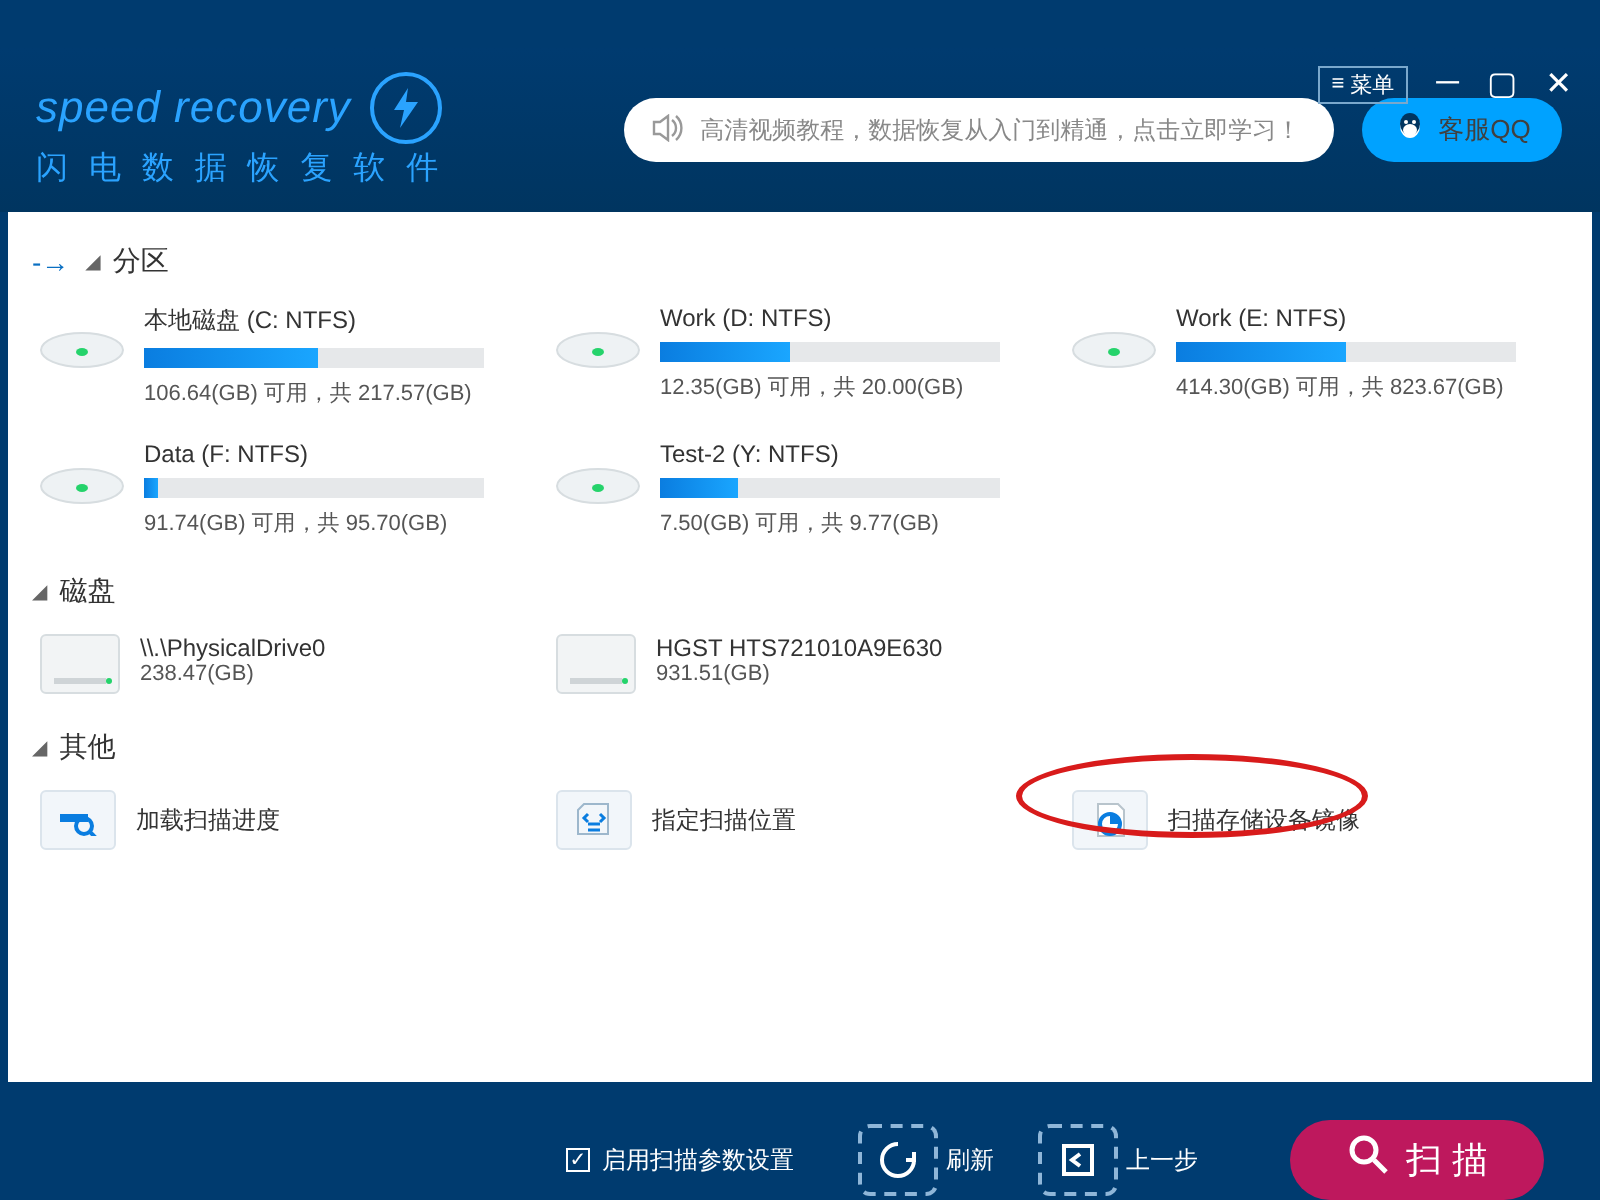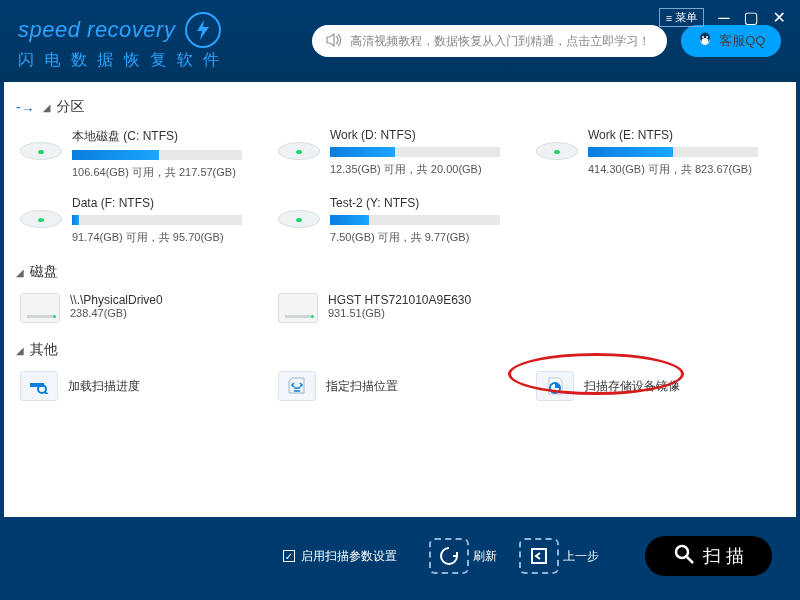--- a/index.html
+++ b/index.html
@@ -1,19 +1,19 @@
 <!DOCTYPE html>
 <html><head>
 <meta charset="utf-8">
 <style>
 * { margin: 0; padding: 0; box-sizing: border-box; font-family: "Microsoft YaHei", Arial, sans-serif; }
 body { width: 800px; height: 600px; background: #003b6f; overflow: hidden; }
 
 
-.header { height: 82px; background: linear-gradient(to bottom, #003b70, #003560); display: flex; align-items: center; padding: 0 18px; position: relative; }
+.header { height: 82px; background: linear-gradient(to bottom, #003b70, #003560); display: flex; align-items: center; padding: 0 18px; position: relative; margin-top: 24px; }
 .logo-block { display: flex; flex-direction: column; }
 .logo-row { display: flex; align-items: center; gap: 10px; }
 .logo-text { font-style: italic; font-size: 22px; color: #2aa3ff; font-weight: 400; letter-spacing: 0.5px; }
 .logo-bolt { width: 36px; height: 36px; border: 2px solid #2aa3ff; border-radius: 50%; display: flex; align-items: center; justify-content: center; color: #2aa3ff; font-size: 20px; }
 .logo-sub { color: #2aa3ff; font-size: 16px; letter-spacing: 3px; margin-top: 2px; text-align: center; }
 .search-box { margin-left: 90px; background: #fff; border-radius: 16px; height: 32px; display: flex; align-items: center; padding: 0 14px; width: 355px; color: #888; font-size: 12px; gap: 8px; }
 .qq-btn { margin-left: 14px; background: #00a2ff; color: #404040; border-radius: 16px; height: 32px; padding: 0 16px; display: flex; align-items: center; gap: 6px; font-size: 13px; }
 .win-controls { position: absolute; right: 14px; top: 8px; display: flex; align-items: center; gap: 14px; color: #fff; font-size: 13px; }
 .menu-btn { border: 1px solid #7aa8cc; padding: 1px 6px; font-size: 11px; display: flex; align-items: center; gap: 3px; }
 .win-icon { font-size: 16px; cursor: pointer; }
@@ -40,21 +40,21 @@
 .tool-icon { width: 38px; height: 30px; display: flex; align-items: center; justify-content: center; background: #f2f6fa; border: 1px solid #dbe4ec; border-radius: 3px; color: #0a7de0; font-size: 16px; }
 .circled { position: relative; }
 .circle-mark { position: absolute; left: -22px; top: -14px; width: 176px; height: 42px; border: 3px solid #d81b1b; border-radius: 50%; pointer-events: none; }
 
 
 .bottom { height: 78px; display: flex; align-items: center; justify-content: flex-end; gap: 22px; padding: 0 28px; color: #fff; font-size: 12px; }
 .chk { display: flex; align-items: center; gap: 6px; margin-right: 10px; }
 .chk-box { width: 12px; height: 12px; border: 1px solid #fff; display: inline-flex; align-items: center; justify-content: center; font-size: 10px; }
 .btn-col { display: flex; align-items: center; gap: 4px; }
 .btn-ico { width: 40px; height: 36px; border: 2px dashed #8fb6d8; border-radius: 6px; display: flex; align-items: center; justify-content: center; font-size: 18px; }
-.scan-btn { background: #000000; border-radius: 22px; height: 40px; padding: 0 28px; display: flex; align-items: center; gap: 8px; font-size: 18px; margin-left: 24px; }
+.scan-btn { background: #be185d; border-radius: 22px; height: 40px; padding: 0 28px; display: flex; align-items: center; gap: 8px; font-size: 18px; margin-left: 24px; }
 .scan-btn .mag { font-size: 20px; }
 </style>
 </head>
 <body>
 
 <div class="header">
   <div class="logo-block">
     <div class="logo-row">
       <span class="logo-text">speed recovery</span>
       <span class="logo-bolt">

